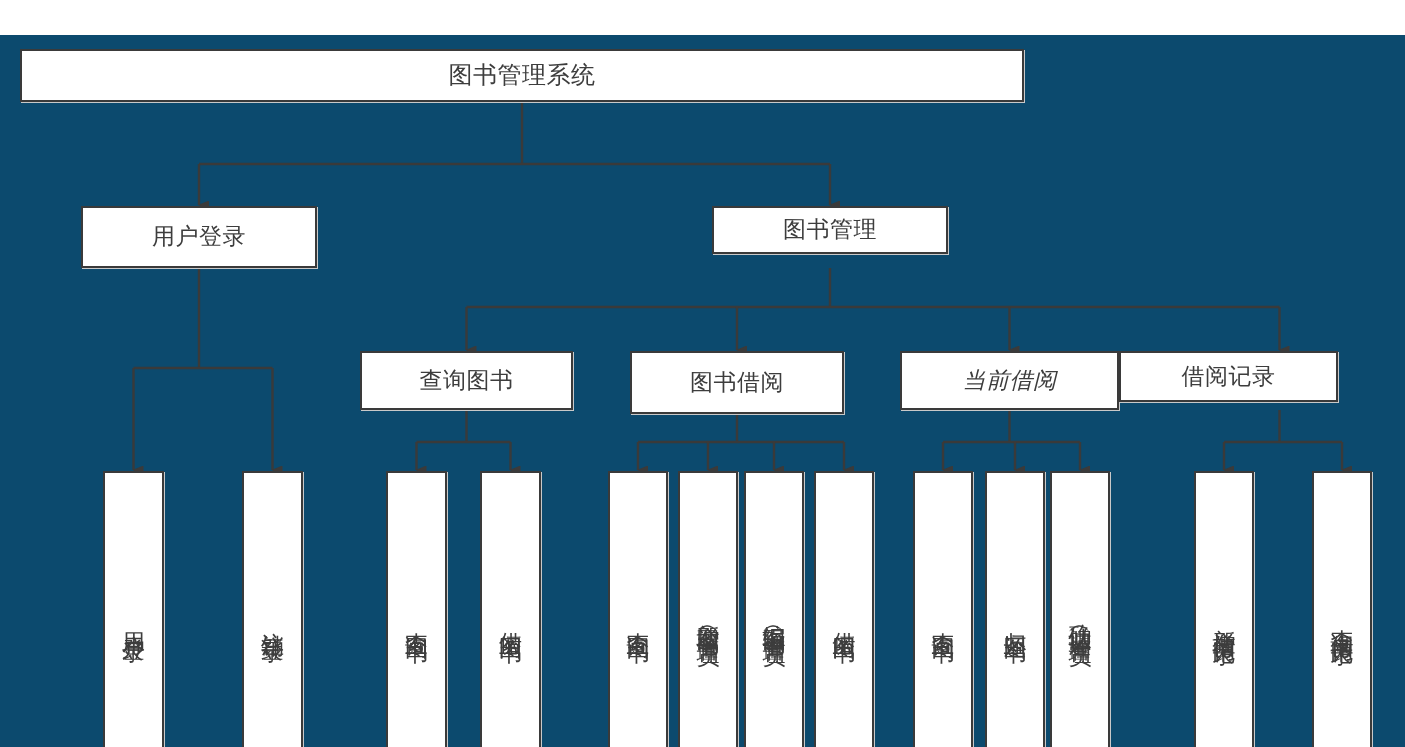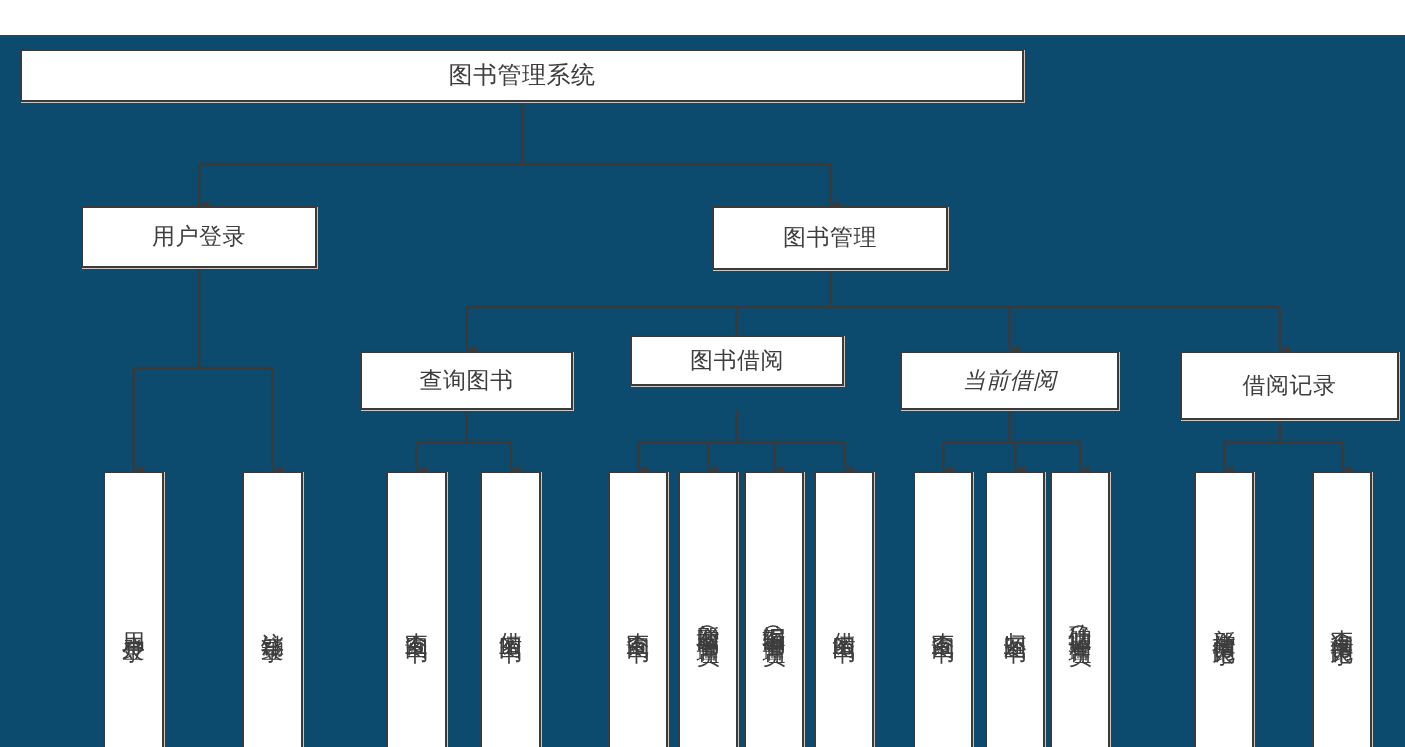--- a/index.html
+++ b/index.html
@@ -114,33 +114,33 @@
       </g>
   </svg>
 
   <div id="node-layer">
       <div class="node horiz root" style="left: 20px; top: 14px; width: 1004px; height: 53px;">
         <span class="htext">图书管理系统</span>
       </div>
       <div class="node horiz" style="left: 81px; top: 171px; width: 236px; height: 62px;">
         <span class="htext">用户登录</span>
       </div>
-      <div class="node horiz" style="left: 712px; top: 171px; width: 236px; height: 64px;">
+      <div class="node horiz" style="left: 712px; top: 171px; width: 236px; height: 48px;">
         <span class="htext">图书管理</span>
       </div>
       <div class="node horiz" style="left: 360px; top: 316px; width: 213px; height: 59px;">
         <span class="htext">查询图书</span>
       </div>
-      <div class="node horiz" style="left: 630px; top: 300px; width: 214px; height: 51px;">
+      <div class="node horiz" style="left: 630px; top: 316px; width: 214px; height: 63px;">
         <span class="htext">图书借阅</span>
       </div>
       <div class="node horiz" style="left: 900px; top: 316px; width: 219px; height: 59px; font-style: italic;">
         <span class="htext">当前借阅</span>
       </div>
-      <div class="node horiz" style="left: 1180px; top: 316px; width: 219px; height: 69px;">
+      <div class="node horiz" style="left: 1119px; top: 316px; width: 219px; height: 51px;">
         <span class="htext">借阅记录</span>
       </div>
       <div class="node vert" style="left: 103px; top: 436px; width: 61px; height: 297px;">
         <span class="vtext">用户登录</span>
       </div>
       <div class="node vert" style="left: 242px; top: 436px; width: 61px; height: 297px;">
         <span class="vtext">注销登录</span>
       </div>
       <div class="node vert" style="left: 386px; top: 436px; width: 61px; height: 297px;">
         <span class="vtext">查询图书</span>

